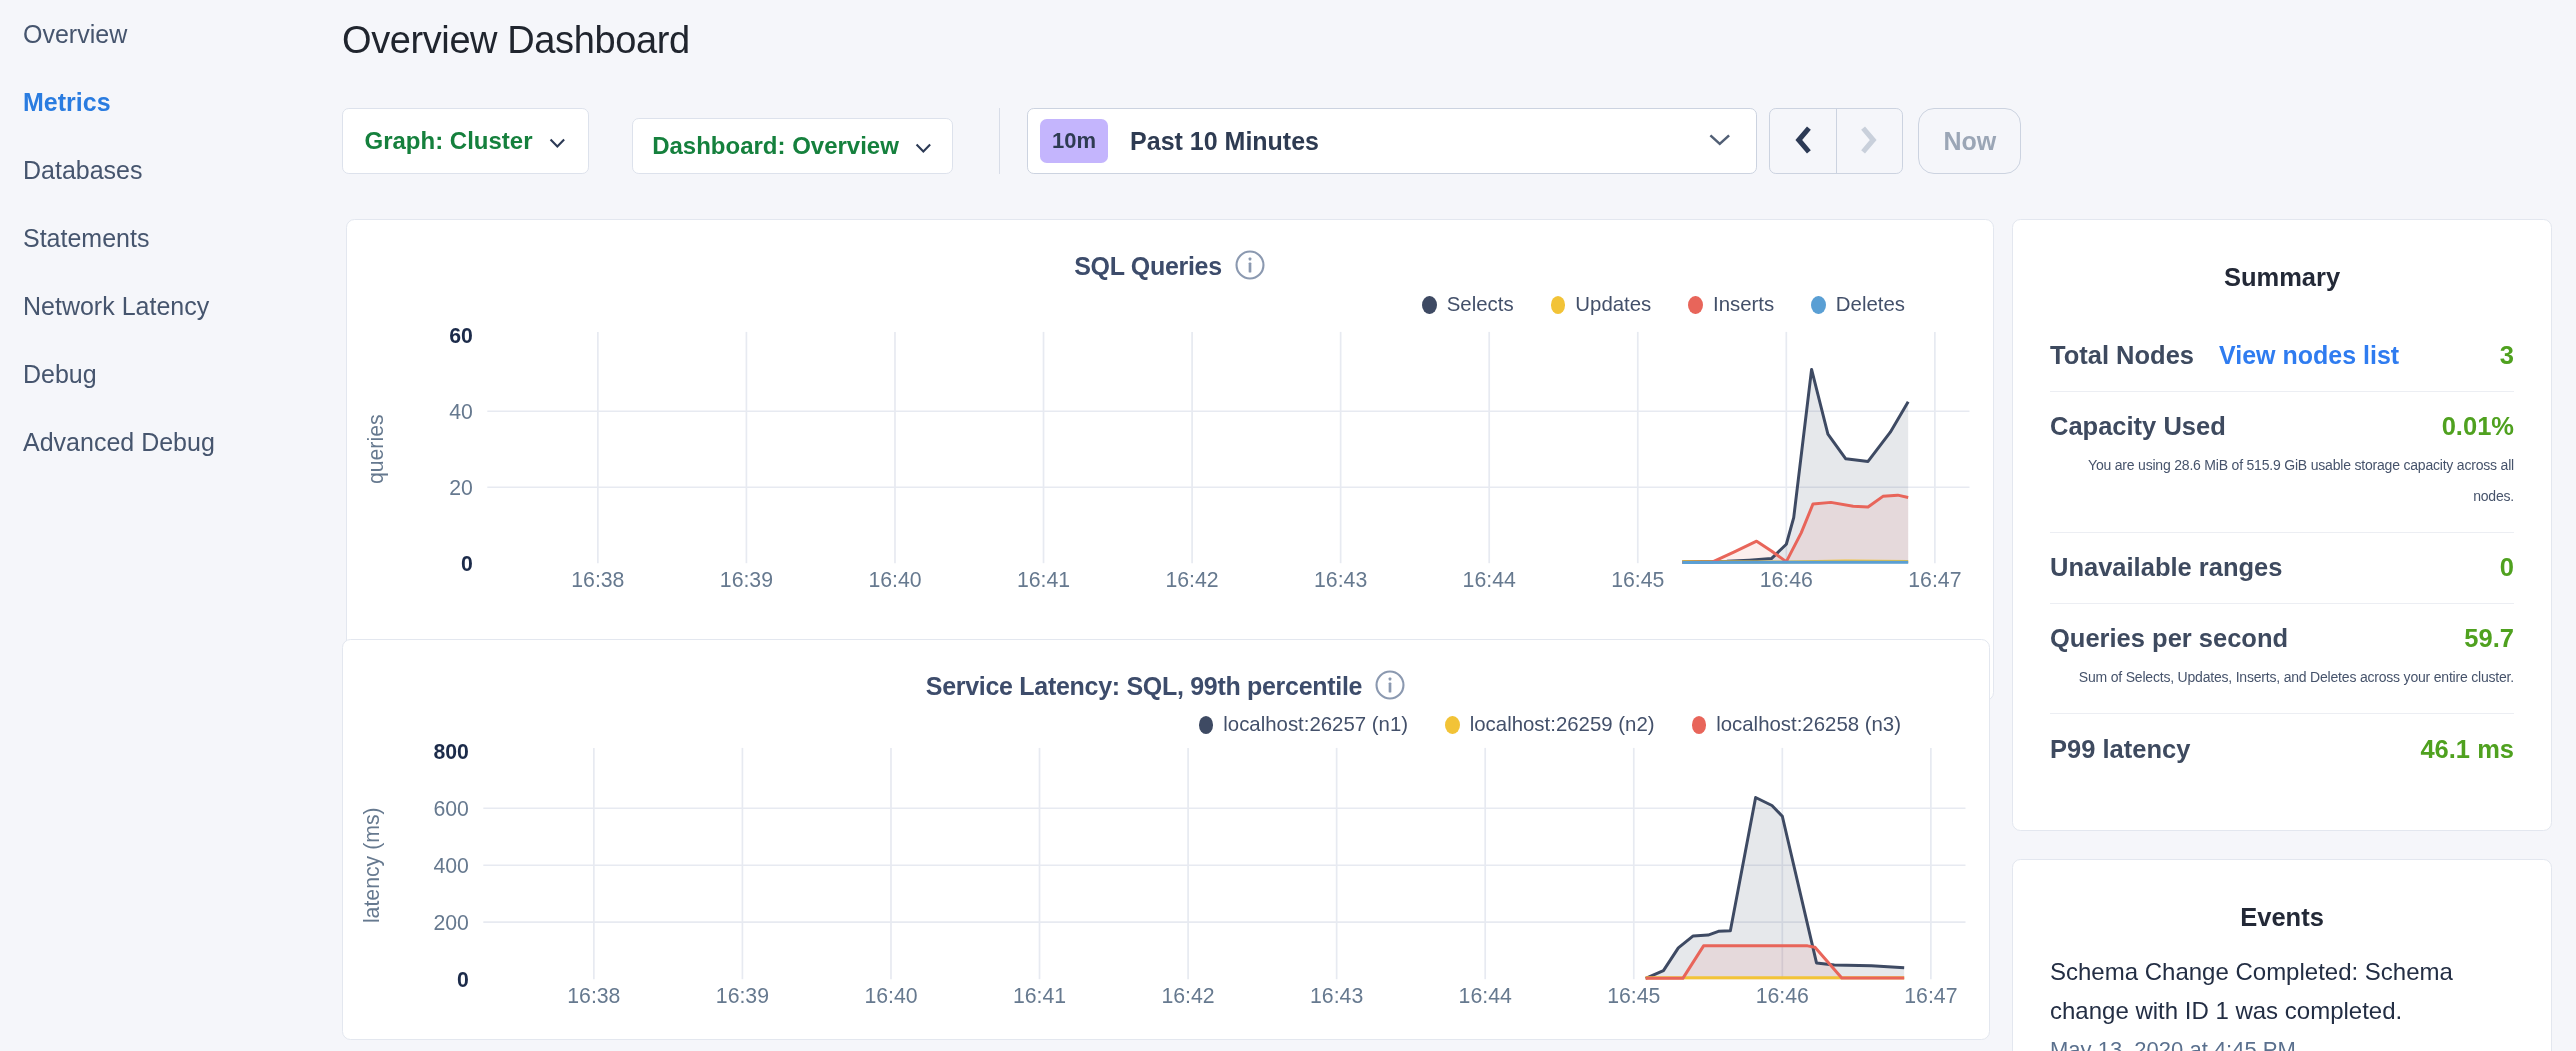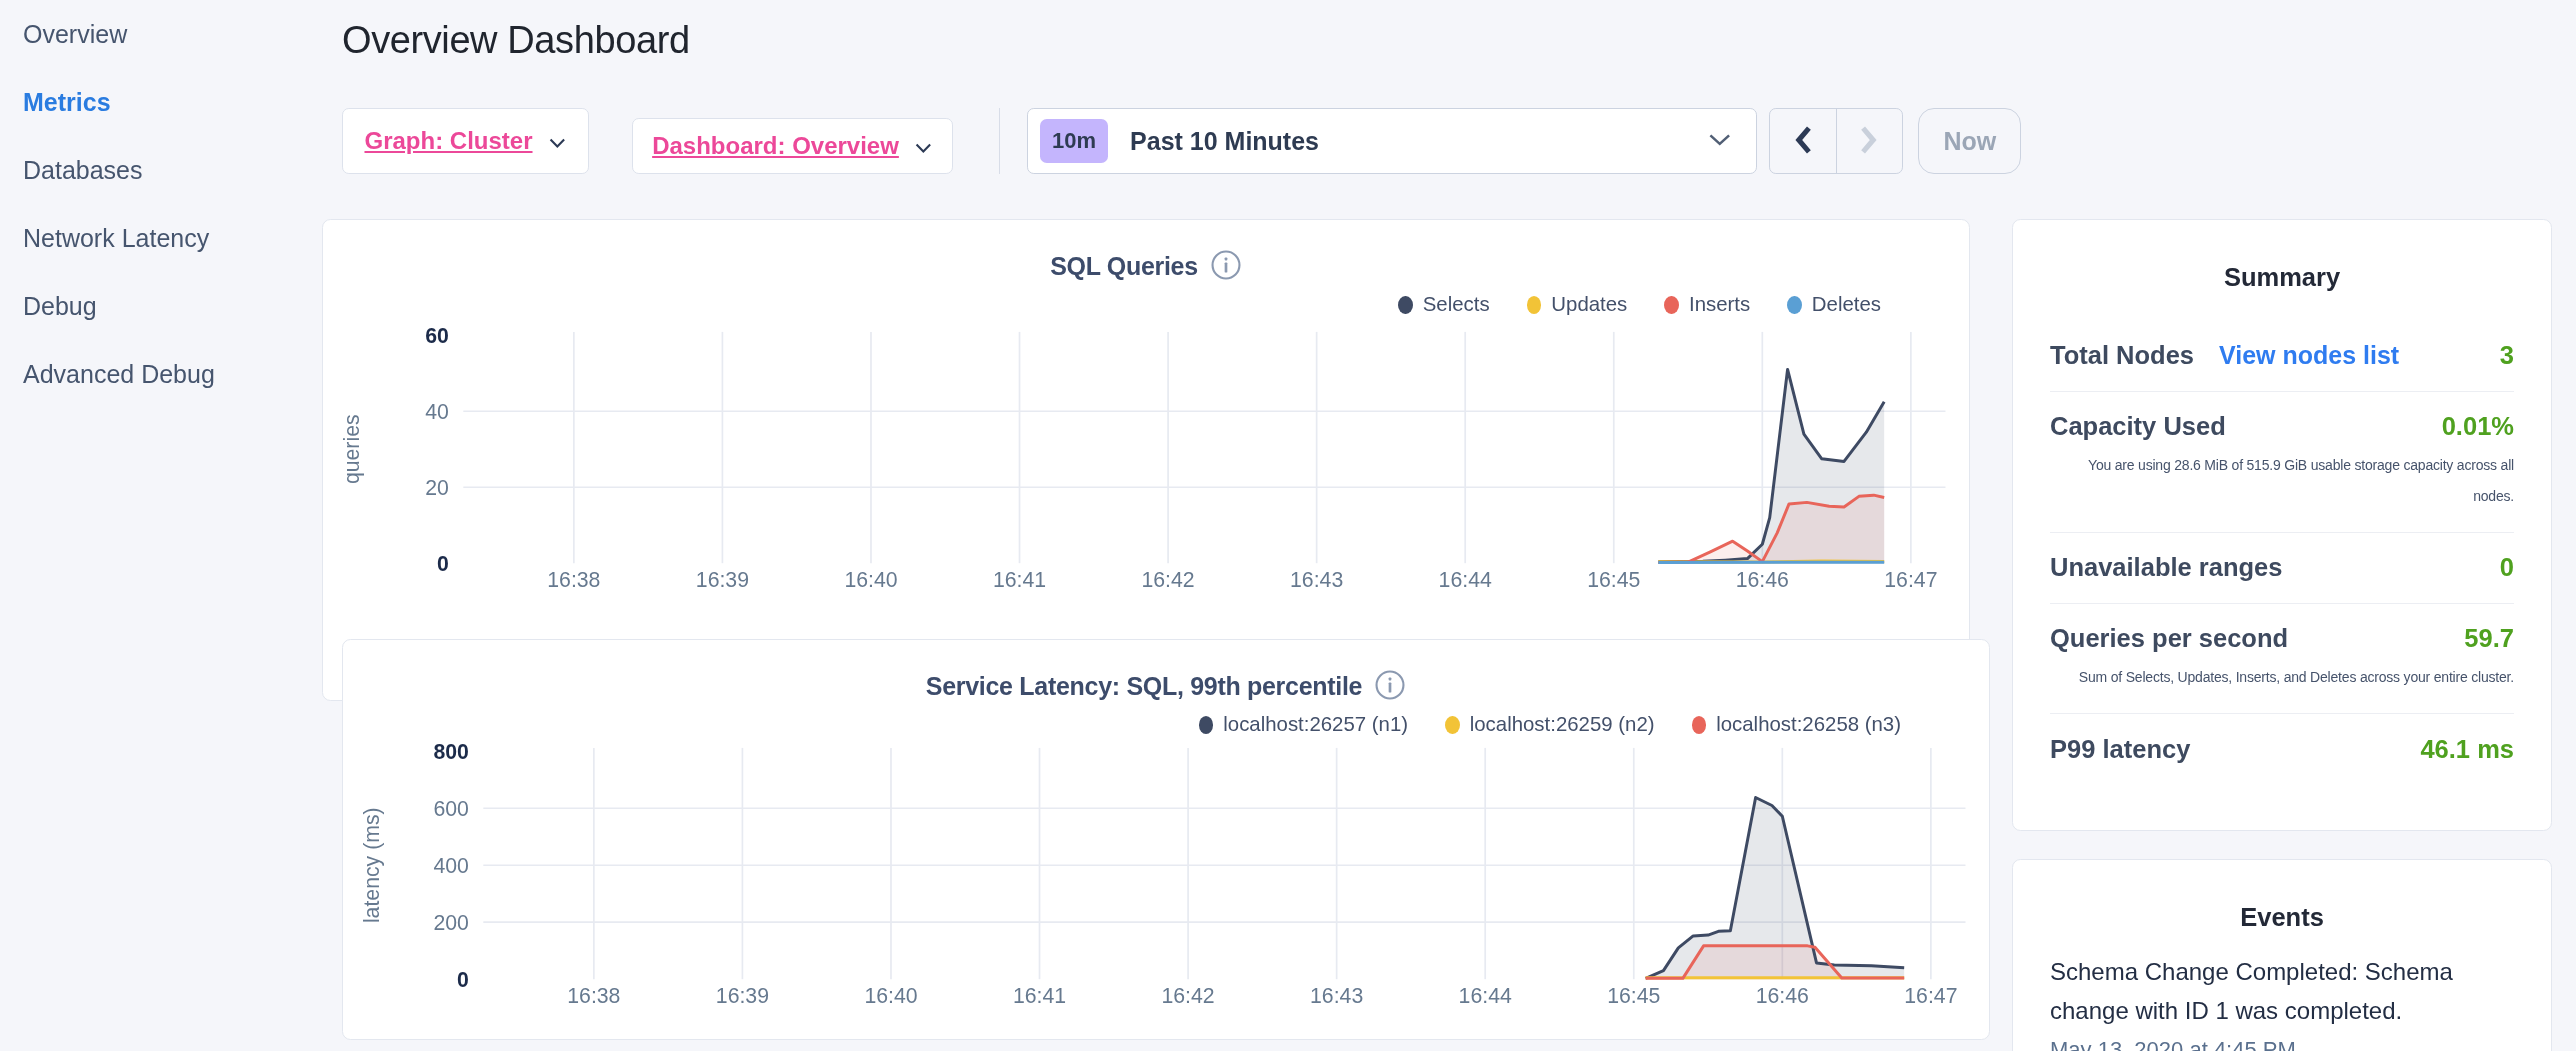--- a/index.html
+++ b/index.html
@@ -14,38 +14,38 @@
   .sidebar li.active{color:#2a7ce0;font-weight:700;}
 
   
   .page-title{position:absolute;left:342px;top:18.7px;font-size:38px;font-weight:500;
     color:#20252e;letter-spacing:-0.4px;margin:0;}
 
   
   .controls{position:absolute;left:342px;top:108px;height:66px;display:flex;align-items:stretch;}
   .dd{background:#fff;border:1.7px solid #dde2ec;border-radius:6.8px;display:flex;
     align-items:center;justify-content:center;gap:15.3px;font-size:24px;font-weight:700;
-    color:#ec4899;cursor:pointer;text-decoration:underline;}
+    color:#15803d;cursor:pointer;}
   .dd1{width:247px;} .dd2{width:321px;margin-left:43px;margin-top:10px;}
   .vdivider{width:0;border-left:1.7px solid #d8dde8;margin-left:46px;}
   .timesel{margin-left:27px;width:730px;background:#fff;border:1.7px solid #ccd3e0;
     border-radius:6.8px;display:flex;align-items:center;padding:0 24px 0 12px;cursor:pointer;}
   .badge{background:#c4b5fd;border-radius:6.8px;padding:0 12px;height:44px;display:flex;
     align-items:center;font-size:22px;font-weight:700;color:#2e3b52;}
   .tslabel{margin-left:22px;font-size:25px;font-weight:700;color:#2e3b52;flex:1;text-align:left;}
   .arrows{margin-left:12px;width:134px;border:1.7px solid #ccd3e0;border-radius:6.8px;display:flex;}
   .acell{flex:1;display:flex;align-items:center;justify-content:center;cursor:pointer;}
   .acell:first-child{border-right:1.7px solid #ccd3e0;}
   .nowbtn{margin-left:15.3px;width:103px;border:1.7px solid #ccd3e0;border-radius:16px;
     display:flex;align-items:center;justify-content:center;font-size:25px;font-weight:700;
     color:#9ba6b6;cursor:pointer;}
 
   
   .card{position:absolute;background:#fff;border:1.7px solid #e3e7ef;border-radius:8.5px;}
-  #card-sql{left:322px;top:219px;width:1648px;height:482px;}
+  #card-sql{left:346px;top:219px;width:1648px;height:482px;}
   #card-lat{left:342px;top:639px;width:1648px;height:401px;}
   .chart-title-row{position:absolute;top:29px;left:0;right:0;display:flex;
     justify-content:center;align-items:center;gap:12px;}
   .chart-title{font-size:25px;font-weight:700;color:#3d4c6b;letter-spacing:-0.3px;}
   .legend{position:absolute;top:73px;right:88px;display:flex;gap:37px;align-items:center;}
   .legend .li{display:flex;align-items:center;gap:10.2px;font-size:20.4px;color:#43506a;}
   .dot{width:14.5px;height:18px;border-radius:50%;flex:none;}
   .chart-svg{position:absolute;left:0;width:1648px;height:274px;}
   #svg-sql{top:105px;} #svg-lat{top:101px;}
   svg text{font-family:"Liberation Sans",sans-serif;}
@@ -70,20 +70,21 @@
   .event-time{margin-top:6.8px;font-size:22px;color:#5a708e;}
 </style>
 </head>
 <body>
 
 <nav class="sidebar">
   <ul>
     <li>Overview</li>
     <li class="active">Metrics</li>
     <li>Databases</li>
+    <li>Statements</li>
     <li>Network Latency</li>
     <li>Debug</li>
     <li>Advanced Debug</li>
   </ul>
 </nav>
 
 <h1 class="page-title">Overview Dashboard</h1>
 
 <div class="controls">
   <div class="dd dd1">

